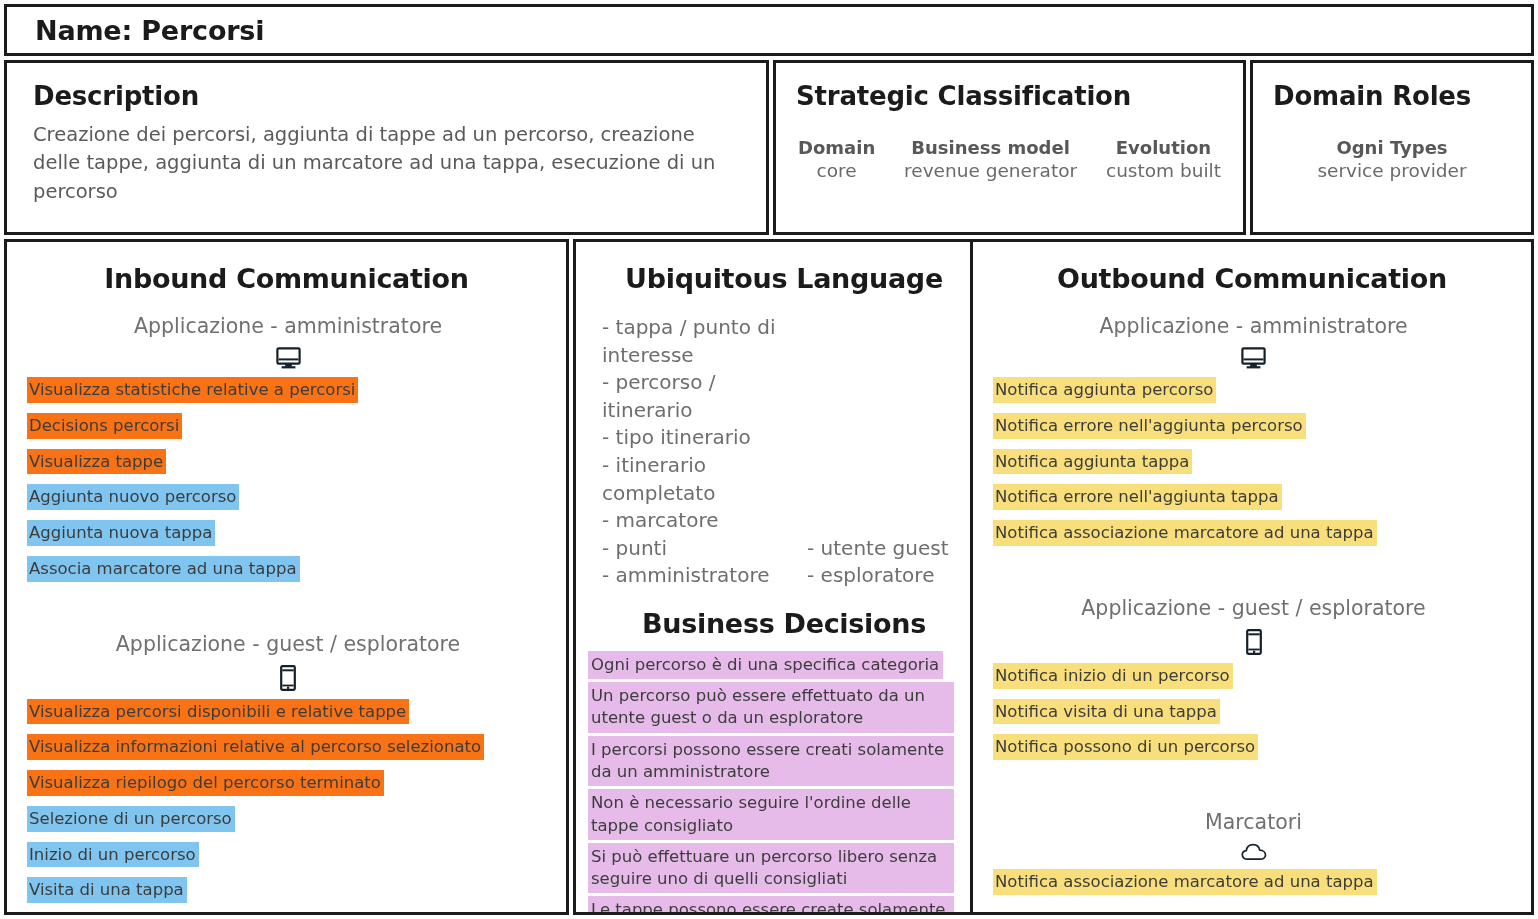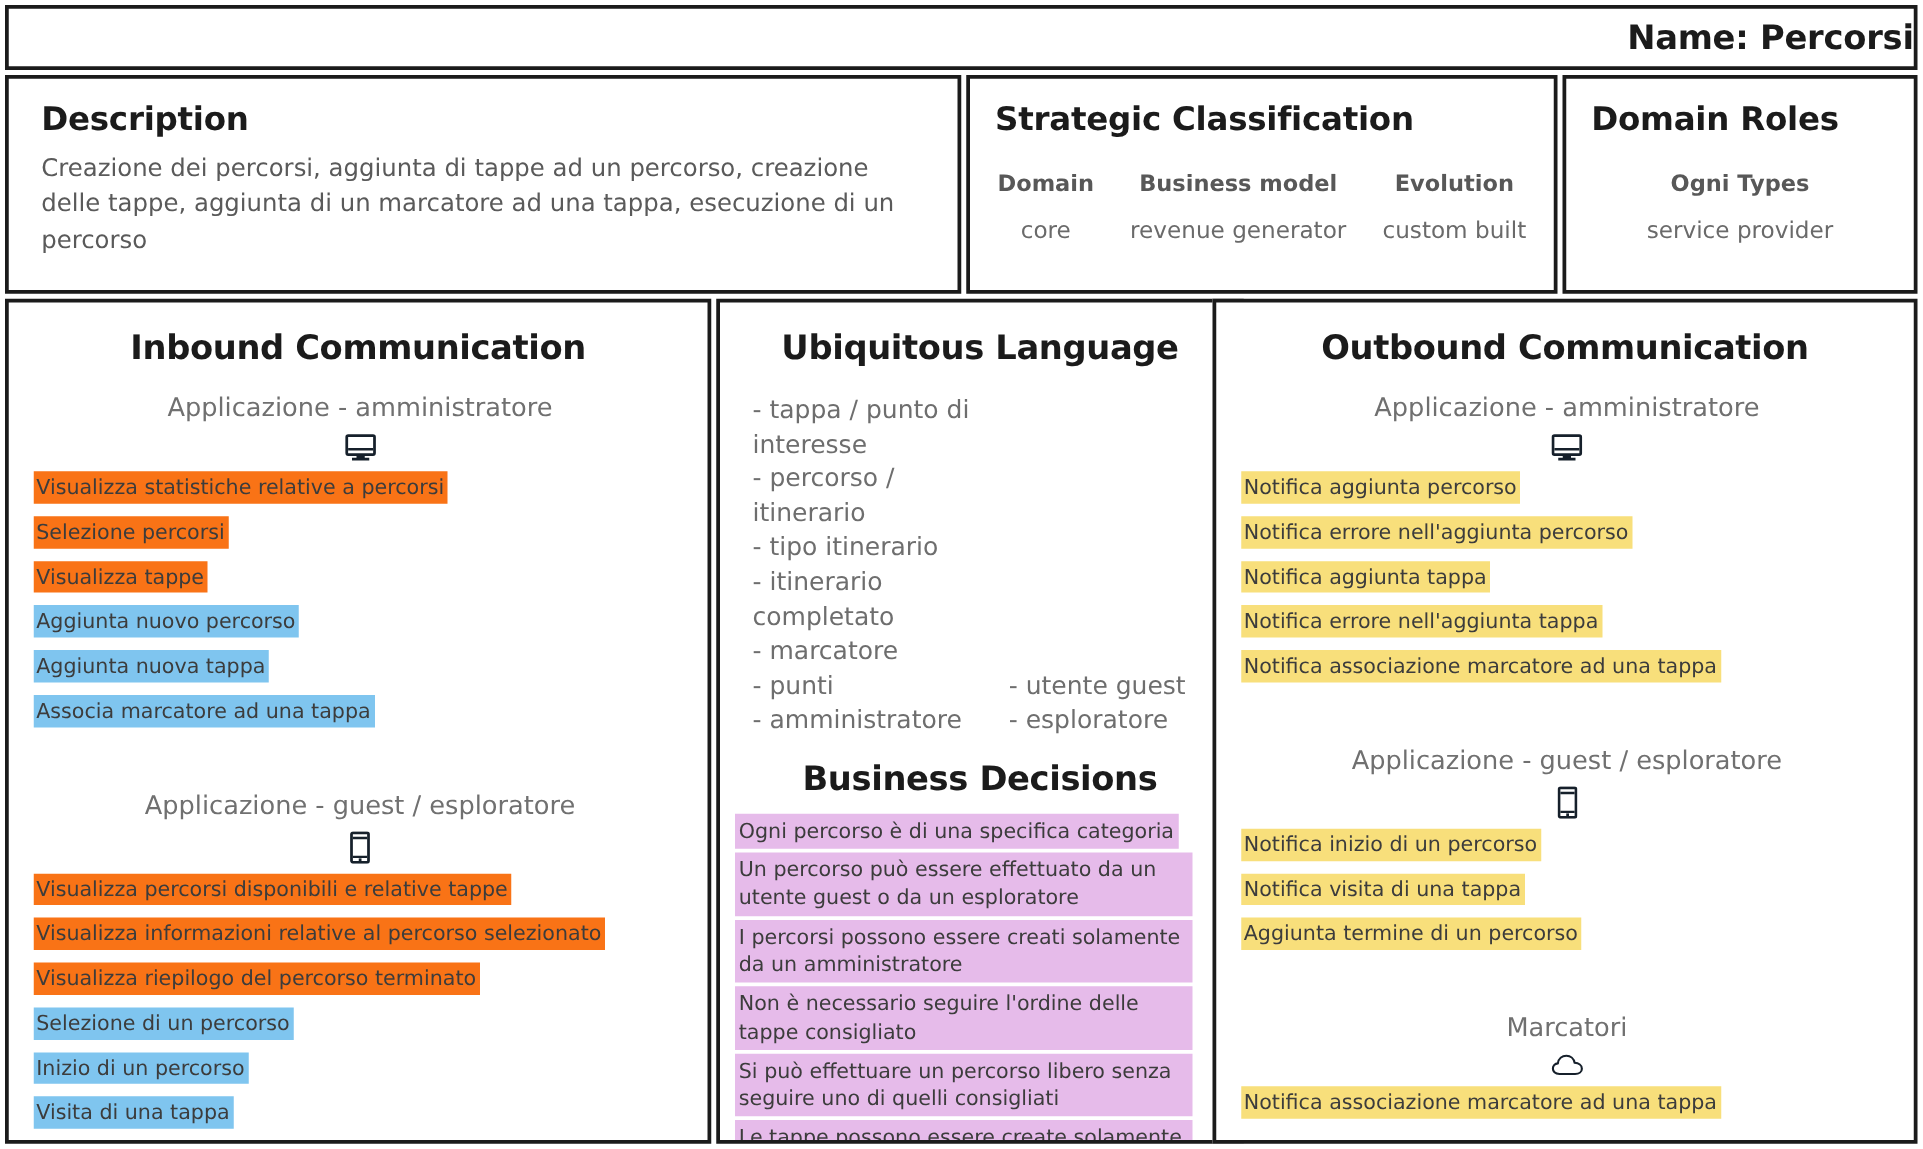--- a/index.html
+++ b/index.html
@@ -29,21 +29,20 @@
   }
 
   
   #name-box {
     left: 4px;
     top: 4px;
     width: 1530px;
     height: 52px;
     display: flex;
     align-items: center;
-    justify-content: flex-end;
   }
   .name-title {
     font-size: 27px;
     font-weight: bold;
     color: #1b1b1b;
     padding-left: 28px;
     letter-spacing: -0.2px;
   }
 
   
@@ -90,21 +89,21 @@
     padding: 0 2px;
   }
   .class-col {
     text-align: center;
     flex: 0 0 auto;
   }
   .class-label {
     font-size: 18px;
     font-weight: bold;
     color: #585858;
-    margin-bottom: 16px;
+    margin-bottom: 2px;
   }
   .class-value {
     font-size: 18.5px;
     color: #6a6a6a;
   }
 
   .roles-wrap {
     margin-top: 26px;
     text-align: center;
   }
@@ -257,21 +256,21 @@
             <span class="ic">
               <svg width="25" height="22" viewBox="0 0 25 22">
                 <rect x="1.4" y="1.4" width="22.2" height="15.2" rx="1.2" fill="none" stroke="#16202b" stroke-width="2.2"></rect>
                 <line x1="2.5" y1="12.4" x2="22.5" y2="12.4" stroke="#16202b" stroke-width="2"></line>
                 <rect x="9.2" y="16.6" width="6.6" height="3.2" fill="#16202b"></rect>
                 <rect x="5.6" y="19.2" width="13.8" height="2.2" fill="#16202b"></rect>
               </svg>
             </span>
           </div>
           <div class="msg green">Visualizza statistiche relative a percorsi</div>
-          <div class="msg green">Selezione percorsi</div>
+          <div class="msg green">Decisions percorsi</div>
           <div class="msg green">Visualizza tappe</div>
           <div class="msg blue">Aggiunta nuovo percorso</div>
           <div class="msg blue">Aggiunta nuova tappa</div>
           <div class="msg blue">Associa marcatore ad una tappa</div>
         </div>
         <div class="msg-spacer"></div>
         <div>
           <div class="group-head">
             <span>Applicazione - guest / esploratore</span>
             <span class="ic">
@@ -366,21 +365,21 @@
               <svg width="16" height="26" viewBox="0 0 16 26">
                 <rect x="1.2" y="1.2" width="13.6" height="23.6" rx="1.2" fill="none" stroke="#16202b" stroke-width="2.2"></rect>
                 <line x1="2.3" y1="5.3" x2="13.7" y2="5.3" stroke="#16202b" stroke-width="2"></line>
                 <line x1="2.3" y1="20.5" x2="13.7" y2="20.5" stroke="#16202b" stroke-width="1.8"></line>
                 <rect x="7.0" y="21.7" width="2.2" height="2.2" fill="#16202b"></rect>
               </svg>
             </span>
           </div>
           <div class="msg yellow">Notifica inizio di un percorso</div>
           <div class="msg yellow">Notifica visita di una tappa</div>
-          <div class="msg yellow">Aggiunta termine di un percorso</div>
+          <div class="msg yellow">Notifica possono di un percorso</div>
         </div>
         <div class="msg-spacer"></div>
         <div>
           <div class="group-head">
             <span>Marcatori</span>
             <span class="ic">
               <svg width="26" height="18" viewBox="0 0 26 18">
                 <path d="M6.6 16.2 C2.9 16.2 1.3 13.9 1.3 11.8 C1.3 9.6 3.0 7.9 5.3 7.7 C5.8 4.0 8.6 1.6 12.1 1.6 C15.5 1.6 18.1 3.9 18.7 7.2 C21.9 7.4 24.5 9.3 24.5 11.9 C24.5 14.4 22.2 16.2 19.1 16.2 Z" fill="none" stroke="#16202b" stroke-width="1.7" stroke-linejoin="round"></path>
               </svg>
             </span>

